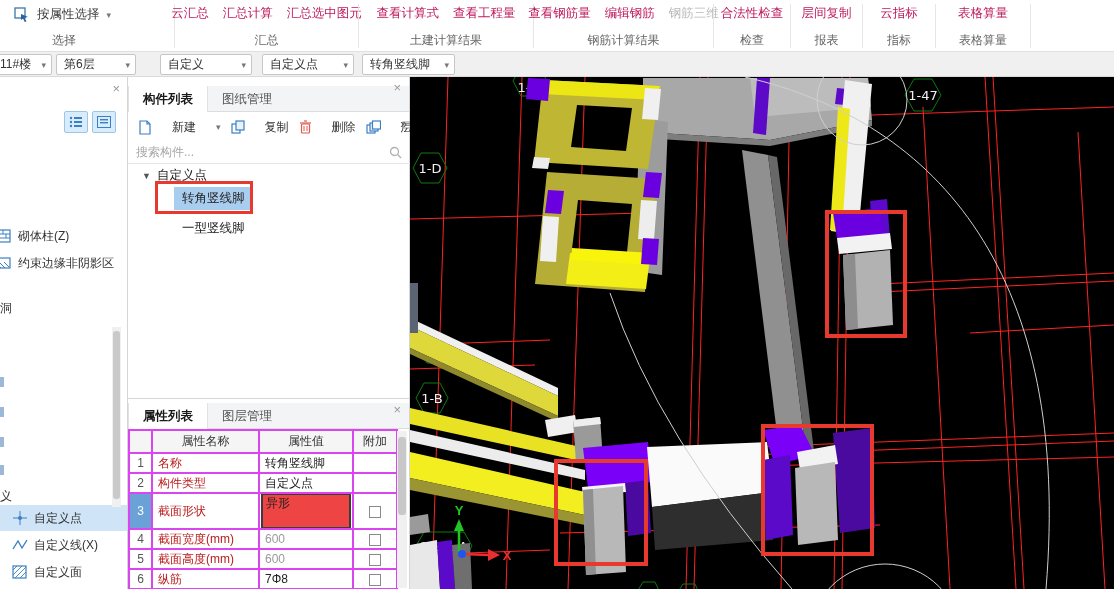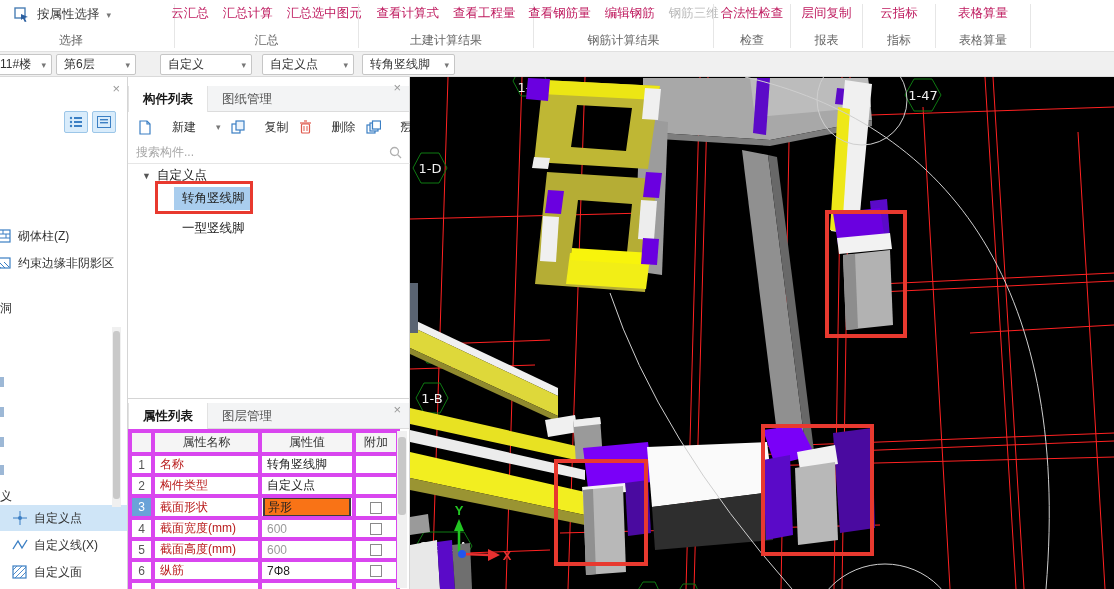--- a/index.html
+++ b/index.html
@@ -66,29 +66,29 @@
   .treegroup { position:absolute; left:14px; top:90px; font-size:12.5px; color:#222;
     display:flex; align-items:center; gap:6px; }
   .treegroup .exp { font-size:9px; color:#555; }
   .treeitem { position:absolute; left:46px; font-size:12.5px; color:#222; padding:3px 8px; }
   .treeitem.sel { background:#a9cdee; }
   .annbox { position:absolute; border:3px solid #e8392f; background:transparent; z-index:6; }
 
   
   .props { left:128px; top:398px; width:282px; height:191px; border-top:1px solid #d5d5d5; }
   .ptable { position:absolute; left:0; top:30px; width:268px; font-size:12px; border-collapse:collapse; table-layout:fixed; }
-  .ptable td { border:4px solid #d946ef; height:20px; padding:0 5px; overflow:hidden; white-space:nowrap; }
+  .ptable td { border:2px solid #d946ef; height:20px; padding:0 5px; overflow:hidden; white-space:nowrap; }
   .ptable tr.hdr td { background:#f5f5f5; color:#333; text-align:center; height:23px; }
   .ptable td.vhdr { background:#6aa2d8; color:#fff; }
   .ptable td.num { text-align:center; color:#555; padding:0; }
   .ptable td.num.sel3 { background:#6aa2d8; color:#fff; }
   .ptable td.pname { color:#b91c1c; }
   .ptable td.pval { color:#222; }
   .ptable td.pval.muted { color:#9a9a9a; }
-  .editbox { border:2px solid #3c3c3c; height:20px; line-height:16px; padding-left:3px; background:#f97316; margin:-1px -4px; }
+  .editbox { border:2px solid #3c3c3c; height:36px; line-height:16px; padding-left:3px; background:#ef4444; margin:-1px -4px; }
   .cb { display:inline-block; width:12px; height:12px; border:1px solid #8a8a8a; background:#fff; vertical-align:middle; }
   .props .sbar { position:absolute; right:2px; top:32px; width:10px; height:157px; background:#f0f0f0; }
   .props .sbar .thumb { position:absolute; left:1px; top:6px; width:8px; height:78px; background:#c8c8c8; border-radius:3px; }
 
   
   .viewport { position:absolute; left:410px; top:77px; width:704px; height:512px; background:#000; }
 
   .icon12 { display:inline-block; }
 </style>
 </head>
@@ -98,21 +98,21 @@
   <div class="ribbon">
     <div class="rgroup" style="left:0;width:174px;">
       <div class="selbtn">
         <svg class="icon12" width="16" height="16" viewBox="0 0 16 16">
           <rect x="1" y="1" width="10" height="10" fill="none" stroke="#4a7fb5" stroke-width="1.4"></rect>
           <path d="M7 7 L14 10 L10.5 10.8 L12.5 14.5 L10.8 15 L9 11.4 L7 13 Z" fill="#2b5fa0"></path>
         </svg>
         <span>按属性选择</span>
         <span class="caret">▾</span>
       </div>
-      <div class="glabel" style="left:11px;width:120px;">选择</div>
+      <div class="glabel" style="left:4px;width:120px;">选择</div>
     </div>
 
     <div class="rsep" style="left:174px;"></div>
     <div class="rgroup" style="left:175px;width:183px;">
       <div class="btnrow">
         <span class="rbtn">云汇总</span>
         <span class="rbtn">汇总计算</span>
         <span class="rbtn">汇总选中图元</span>
       </div>
       <div class="glabel">汇总</div>

